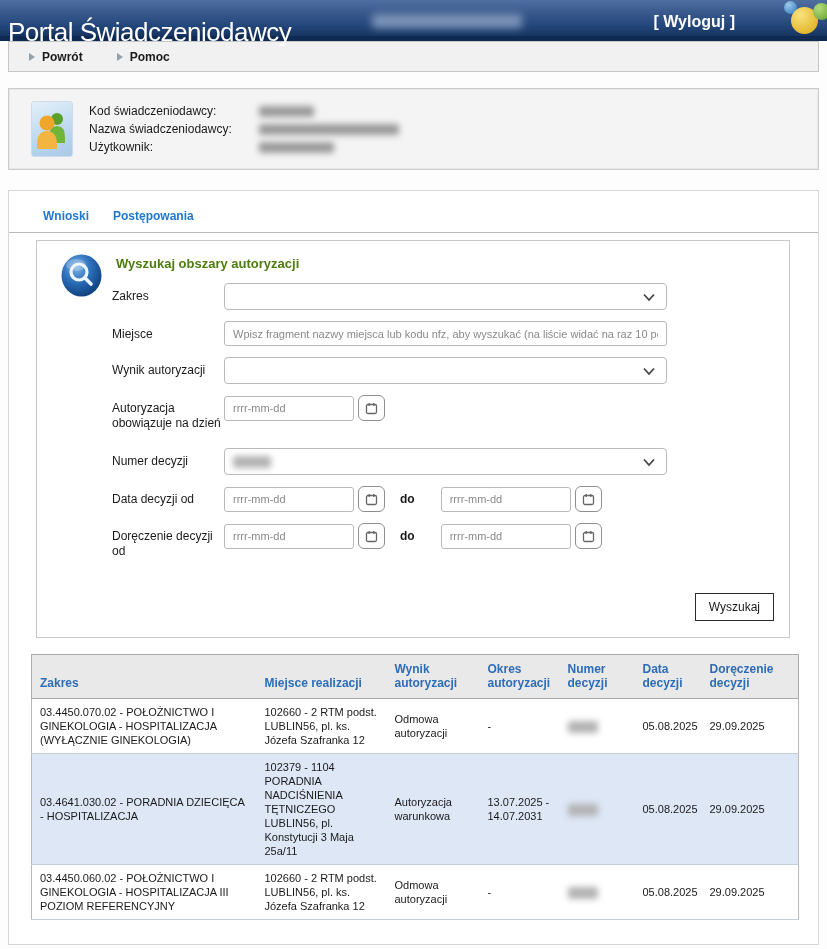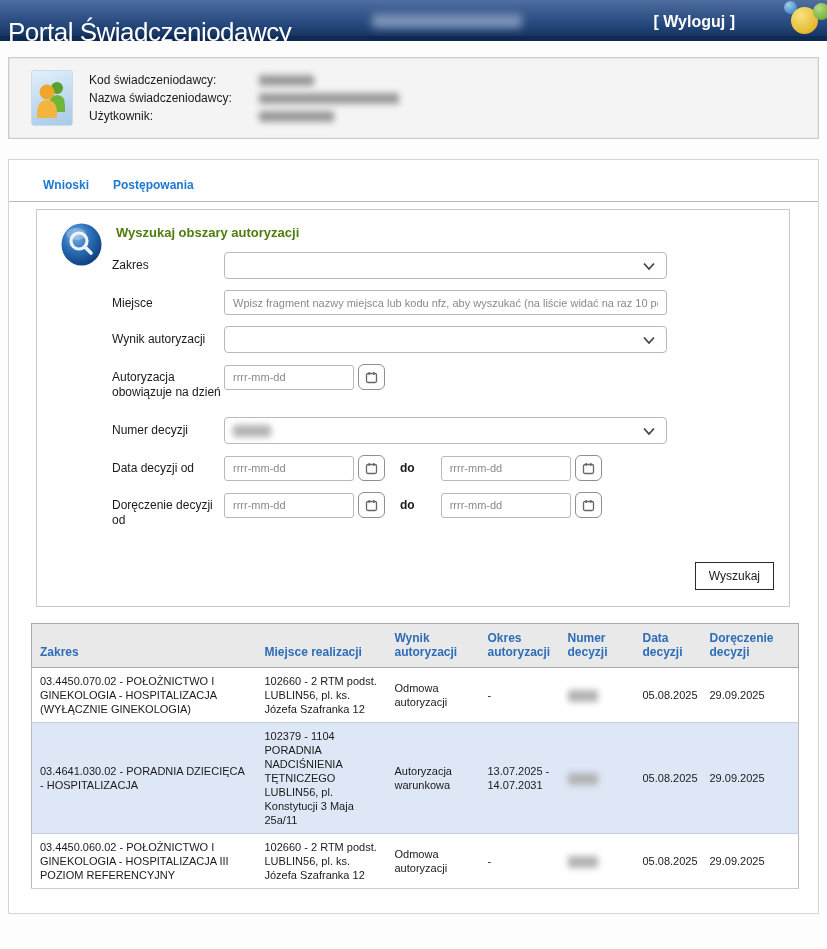--- a/index.html
+++ b/index.html
@@ -98,20 +98,30 @@
     <div class="topbar-redacted"></div>
     <a class="logout">[ Wyloguj ]</a>
     <div class="logo">
       <span class="c blue"></span>
       <span class="c yellow"></span>
       <span class="c green"></span>
     </div>
   </header>
 
 
+  <nav class="toolbar">
+    <a class="tool-item">
+      <span class="tri"></span>
+      <span>Powrót</span>
+    </a>
+    <a class="tool-item">
+      <span class="tri"></span>
+      <span>Pomoc</span>
+    </a>
+  </nav>
 
   <section class="provider-box">
     <div class="provider-icon">
       <svg width="34" height="44" viewBox="0 0 34 44">
         <circle cx="22" cy="12" r="6" fill="#5aa02c"></circle>
         <path d="M14 30 q0-11 8-11 q8 0 8 11 l0 6 l-16 0 z" fill="#6fb53a"></path>
         <circle cx="12" cy="16" r="7.5" fill="#f0a62a"></circle>
         <path d="M2 38 q0-14 10-14 q10 0 10 14 l0 4 l-20 0 z" fill="#f3b53f"></path>
       </svg>
     </div>

